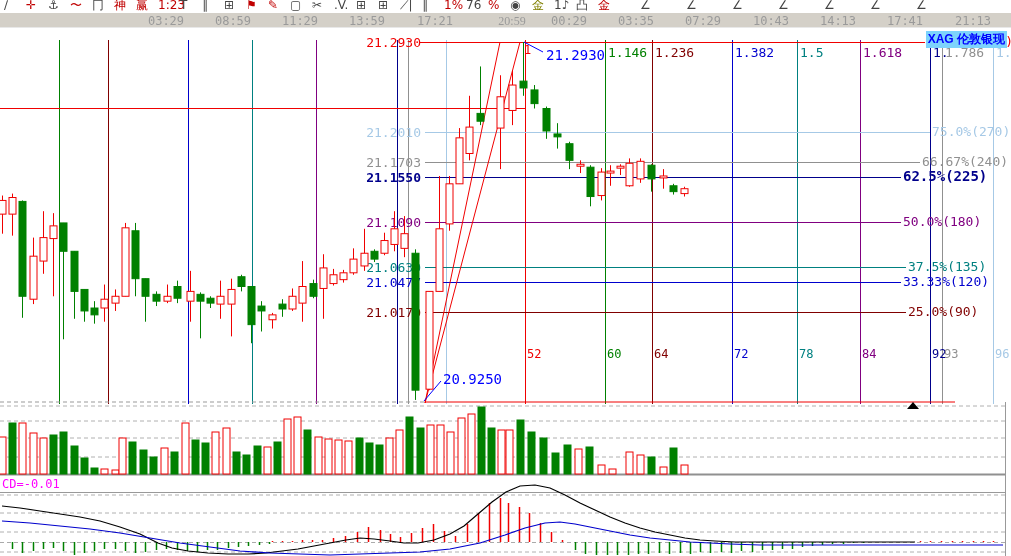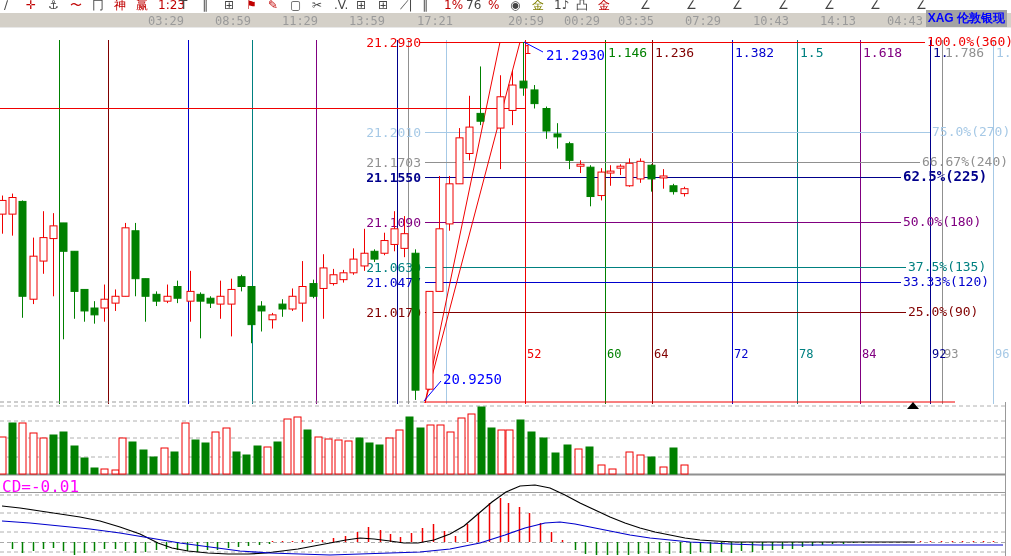--- a/index.html
+++ b/index.html
@@ -6,23 +6,23 @@
   .screen{position:relative;width:1011px;height:556px;background:#ffffff;overflow:hidden;
           font-family:"Liberation Sans",sans-serif;}
   .toolbar{position:absolute;left:0;top:0;width:1011px;height:13px;background:#ffffff;
            overflow:hidden;white-space:nowrap;}
   .toolbar .icon{position:absolute;top:-3px;font-size:12px;line-height:16px;
                  font-family:"DejaVu Sans",sans-serif;cursor:pointer;}
   .timebar{position:absolute;left:0;top:13px;width:1011px;height:14px;background:#d4d0c8;
            border-bottom:1px solid #e8e8e8;}
   .timebar .tlabel{position:absolute;top:1px;transform:translateX(-50%);
                    font-size:12px;color:#9a9a9a;font-family:"DejaVu Sans Mono",monospace;}
-  .symbol-title{position:absolute;top:10px;right:4px;font-size:12px;font-weight:bold;
-                color:#0000ff;background:#a3a3a3;padding:0 2px;z-index:5;}
-  .macd-label{position:absolute;left:2px;top:477px;font-size:16px;color:#ff00ff;
+  .symbol-title{position:absolute;top:31px;right:4px;font-size:12px;font-weight:bold;
+                color:#0000ff;background:#7dd3fc;padding:0 2px;z-index:5;}
+  .macd-label{position:absolute;left:2px;top:477px;font-size:12px;color:#ff00ff;
               font-family:"DejaVu Sans Mono",monospace;z-index:4;}
   svg{position:absolute;left:0;top:26px;}
   text{font-family:"DejaVu Sans Mono",monospace;}
 </style>
 </head>
 <body>
 
 <div class="screen">
   <div class="toolbar">
       <span class="icon" style="color: rgb(68, 68, 68); left: 4px;">∕</span>
@@ -60,27 +60,27 @@
       <span class="icon" style="color: rgb(68, 68, 68); left: 824px;">∠</span>
       <span class="icon" style="color: rgb(68, 68, 68); left: 870px;">∠</span>
       <span class="icon" style="color: rgb(68, 68, 68); left: 916px;">∠</span>
     </div>
   <div class="timebar">
       <span class="tlabel" style="left: 166px;">03:29</span>
       <span class="tlabel" style="left: 233px;">08:59</span>
       <span class="tlabel" style="left: 300px;">11:29</span>
       <span class="tlabel" style="left: 367px;">13:59</span>
       <span class="tlabel" style="left: 435px;">17:21</span>
-      <span class="tlabel" style="left: 526px;">20:59</span>
-      <span class="tlabel" style="left: 569px; margin-left: 13px;">00:29</span>
+      <span class="tlabel" style="left: 512px; font-family: Liberation Serif, serif;">20:59</span>
+      <span class="tlabel" style="left: 569px;">00:29</span>
       <span class="tlabel" style="left: 636px;">03:35</span>
       <span class="tlabel" style="left: 703px;">07:29</span>
       <span class="tlabel" style="left: 771px;">10:43</span>
       <span class="tlabel" style="left: 838px;">14:13</span>
-      <span class="tlabel" style="left: 905px;">04:43</span>
+      <span class="tlabel" style="left: 905px;">17:41</span>
       <span class="tlabel" style="left: 973px;">21:13</span>
     </div>
   <div class="symbol-title">XAG 伦敦银现</div>
   <div class="macd-label">CD=-0.01</div>
   <svg id="chart" width="1011" height="530" viewBox="0 26 1011 530">
       <g>
         <line x1="0" y1="406" x2="1005" y2="406" stroke="#b0b0b0" stroke-width="1" stroke-dasharray="4,3"></line>
         <line x1="0" y1="421" x2="1005" y2="421" stroke="#b0b0b0" stroke-width="1" stroke-dasharray="4,3"></line>
         <line x1="0" y1="438" x2="1005" y2="438" stroke="#b0b0b0" stroke-width="1" stroke-dasharray="4,3"></line>
         <line x1="0" y1="457" x2="1005" y2="457" stroke="#b0b0b0" stroke-width="1" stroke-dasharray="4,3"></line>

